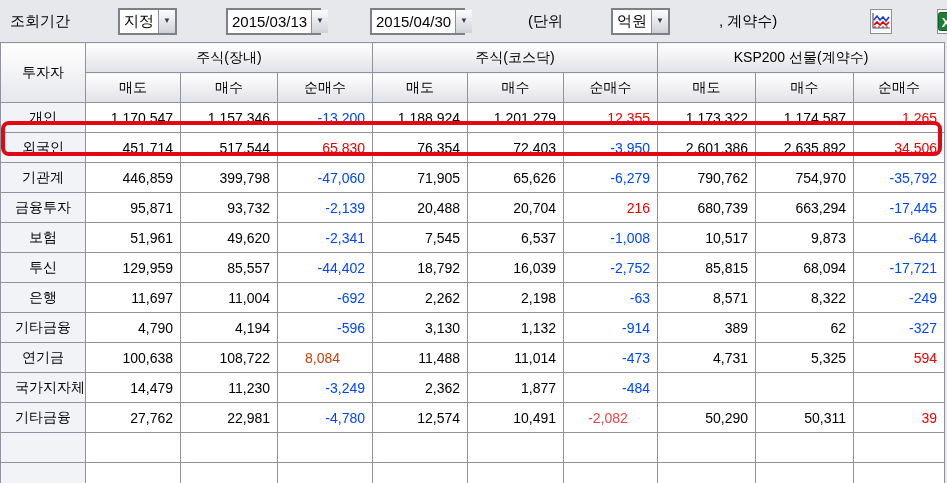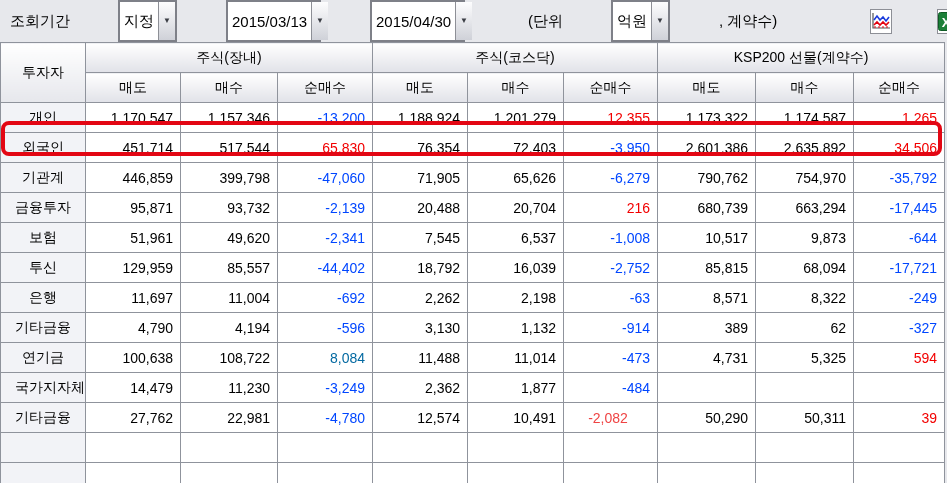--- a/index.html
+++ b/index.html
@@ -9,21 +9,21 @@
     background: #e7e8ec;
   }
   
   .toolbar {
     position: absolute; top: 0; left: 0; width: 947px; height: 42px;
     display: flex; align-items: center; padding: 0 6px;
     background: #e7e8ec; font-size: 15px; color: #000; gap: 42px;
   }
   .tb-label { margin: 0 6px 0 4px; white-space: nowrap; }
   .combo {
-    height: 42px; background: #fff; border: 2px solid #7e8088;
+    height: 27px; background: #fff; border: 2px solid #7e8088;
     display: flex; align-items: center; justify-content: space-between;
     margin-right: 7px; cursor: default;
   }
   .combo .combo-text { padding: 0 4px; white-space: nowrap; font-size: 15px; }
   .combo .arrow-btn {
     width: 17px; height: 100%; border-left: 1px solid #8d8f96;
     background: linear-gradient(#fdfdfe, #cfd1d8);
     display: flex; align-items: center; justify-content: center; flex: none;
   }
   .combo .arrow-btn span { font-size: 8px; color: #3a3d44; line-height: 1; }
@@ -248,21 +248,21 @@
         <td class="num-cell">1,132</td>
         <td class="num-cell" style="color: rgb(0, 70, 255);">-914</td>
         <td class="num-cell">389</td>
         <td class="num-cell">62</td>
         <td class="num-cell" style="color: rgb(0, 70, 255);">-327</td>
       </tr>
       <tr>
         <td class="label-cell">연기금</td>
         <td class="num-cell">100,638</td>
         <td class="num-cell">108,722</td>
-        <td class="num-cell" style="color: #0369a1;">8,084</td>
+        <td class="num-cell" style="color: #c2410c; text-align: center;">8,084</td>
         <td class="num-cell">11,488</td>
         <td class="num-cell">11,014</td>
         <td class="num-cell" style="color: rgb(0, 70, 255);">-473</td>
         <td class="num-cell">4,731</td>
         <td class="num-cell">5,325</td>
         <td class="num-cell" style="color: rgb(242, 0, 0);">594</td>
       </tr>
       <tr>
         <td class="label-cell">국가지자체</td>
         <td class="num-cell">14,479</td>

